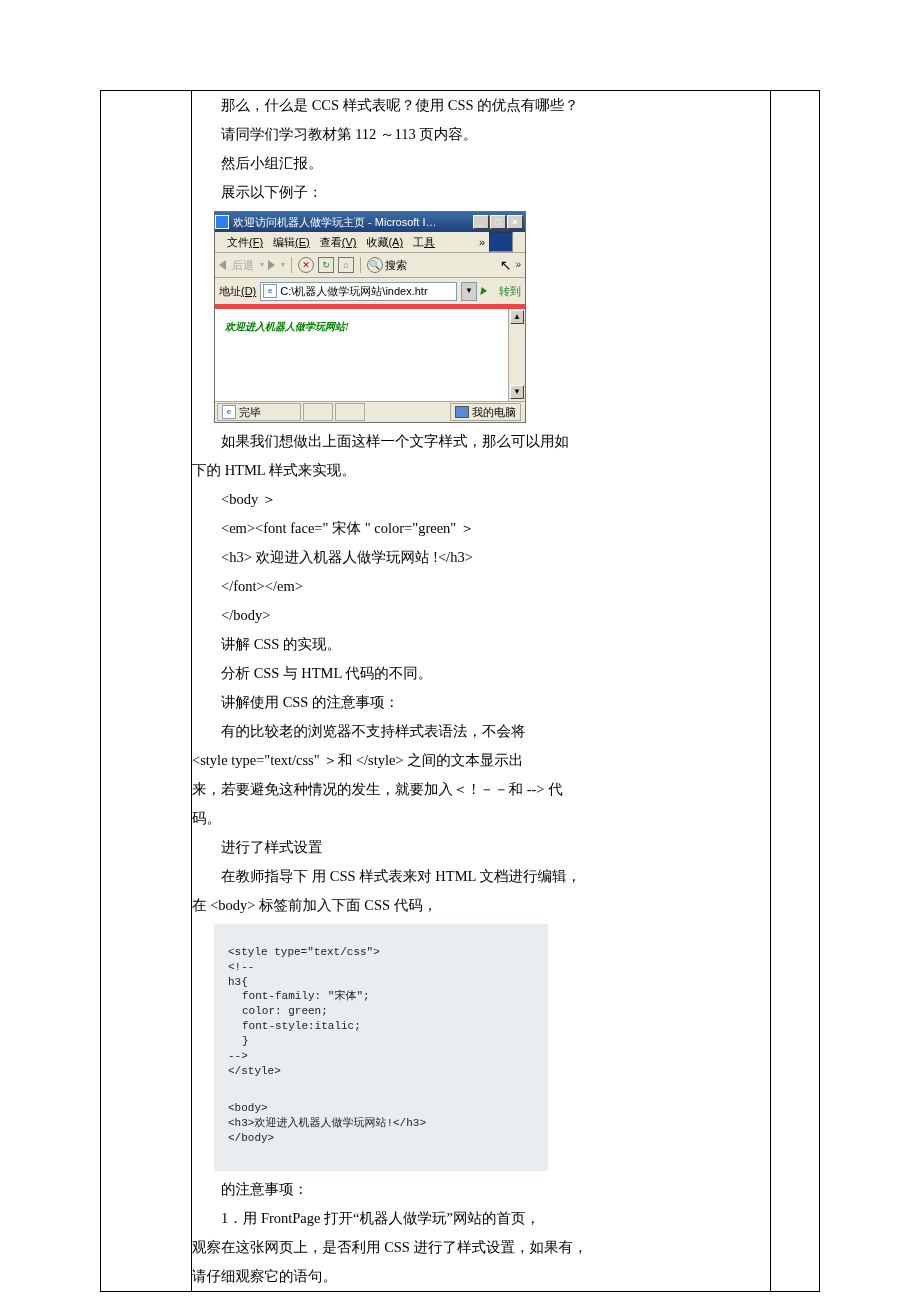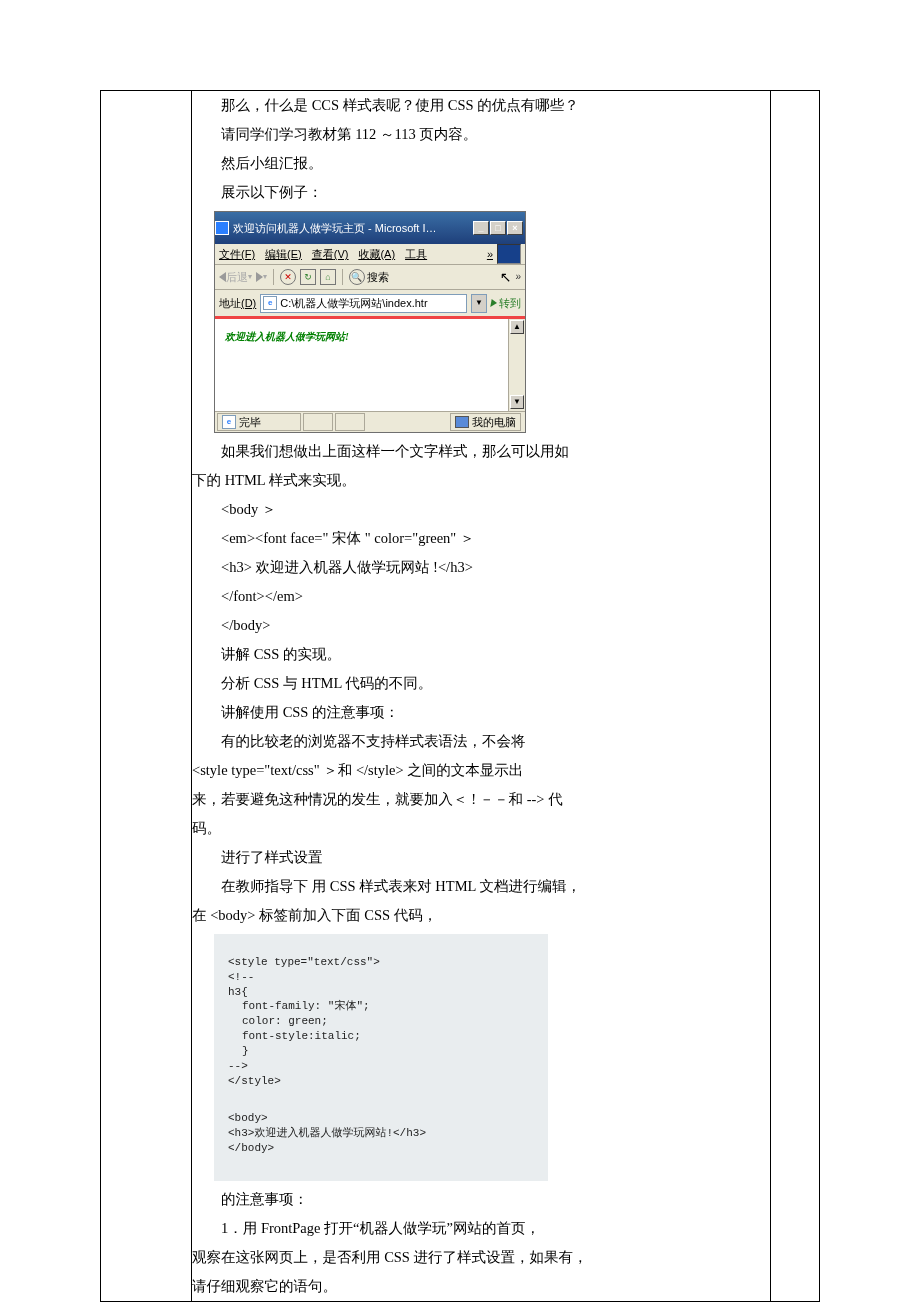--- a/index.html
+++ b/index.html
@@ -56,21 +56,21 @@
     width: 310px;
     margin: 4px 0 4px 2em;
     border: 1px solid #6f6f6f;
     background: #ece9d8;
     font-family: Tahoma, SimSun, sans-serif;
     font-size: 11px;
   }
   .ie-titlebar {
     background: linear-gradient(#3a6ea5, #1e3f7a);
     color: #fff;
-    height: 32px;
+    height: 20px;
     display: flex;
     align-items: center;
     padding: 0 2px 0 0;
     font-size: 11px;
     white-space: nowrap;
   }
   .ie-title-icon {
     width: 14px; height: 14px;
     margin-right: 4px;
     background: #2a7fff;
@@ -96,24 +96,23 @@
     font-size: 9px;
     line-height: 12px;
     text-align: center;
     font-weight: bold;
   }
   .ie-menubar {
     background: #ece9d8;
     height: 20px;
     display: flex;
     align-items: center;
-    padding: 0 4px;
+    padding: 0 12px;
     border-bottom: 1px solid #aca899;
     font-size: 11px;
-    text-decoration: underline;
   }
   .ie-menu {
     margin-right: 10px;
   }
   .ie-menu .accel {
     text-decoration: underline;
   }
   .ie-menu-more {
     margin-left: auto;
     margin-right: 4px;
@@ -130,21 +129,21 @@
     align-items: center;
     padding: 0 4px;
     border-bottom: 1px solid #aca899;
     font-size: 11px;
     gap: 4px;
   }
   .tb-back {
     color: #aaa;
     display: flex;
     align-items: center;
-    gap: 0;
+    gap: 6px;
   }
   .tb-arrow-left {
     width: 0; height: 0;
     border-top: 5px solid transparent;
     border-bottom: 5px solid transparent;
     border-right: 7px solid #9a9a9a;
   }
   .tb-arrow-right {
     width: 0; height: 0;
     border-top: 5px solid transparent;
@@ -184,21 +183,21 @@
   .tb-chevrons {
     color: #333;
     font-size: 10px;
   }
   .ie-addrbar {
     background: #ece9d8;
     height: 22px;
     display: flex;
     align-items: center;
     padding: 2px 4px;
-    border-bottom: 3px solid #ef4444;
+    border-bottom: 5px solid #ef4444;
     font-size: 11px;
     gap: 4px;
   }
   .addr-label .accel { text-decoration: underline; }
   .addr-input {
     flex: 1;
     background: #fff;
     border: 1px solid #7f9db9;
     height: 17px;
     display: flex;
@@ -225,21 +224,21 @@
     background: #d4d0c8;
     border: 1px solid #7f9db9;
     text-align: center;
     font-size: 8px;
     line-height: 15px;
   }
   .addr-go {
     color: #2a7f2a;
     display: flex;
     align-items: center;
-    gap: 2px;
+    gap: 12px;
   }
   .addr-go-arrow {
     width: 0; height: 0;
     border-top: 4px solid transparent;
     border-bottom: 4px solid transparent;
     border-left: 6px solid #2a7f2a;
     transform: skewX(-10deg);
   }
   .ie-content {
     background: #fff;

